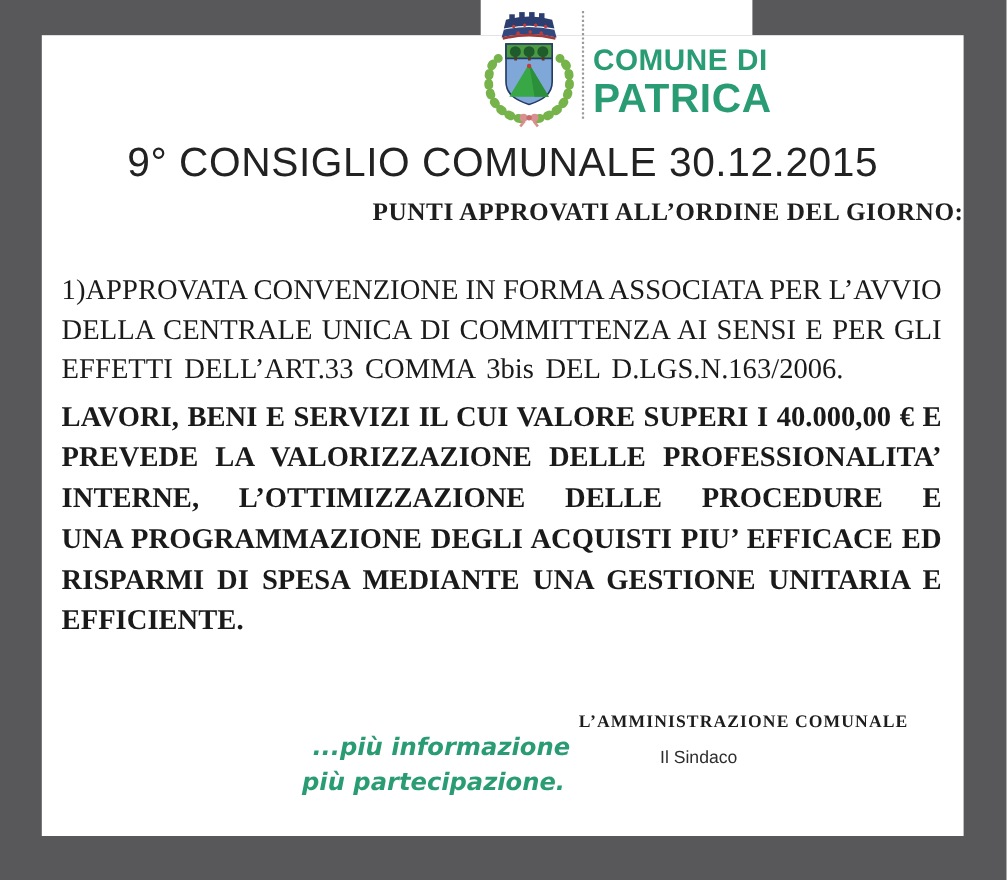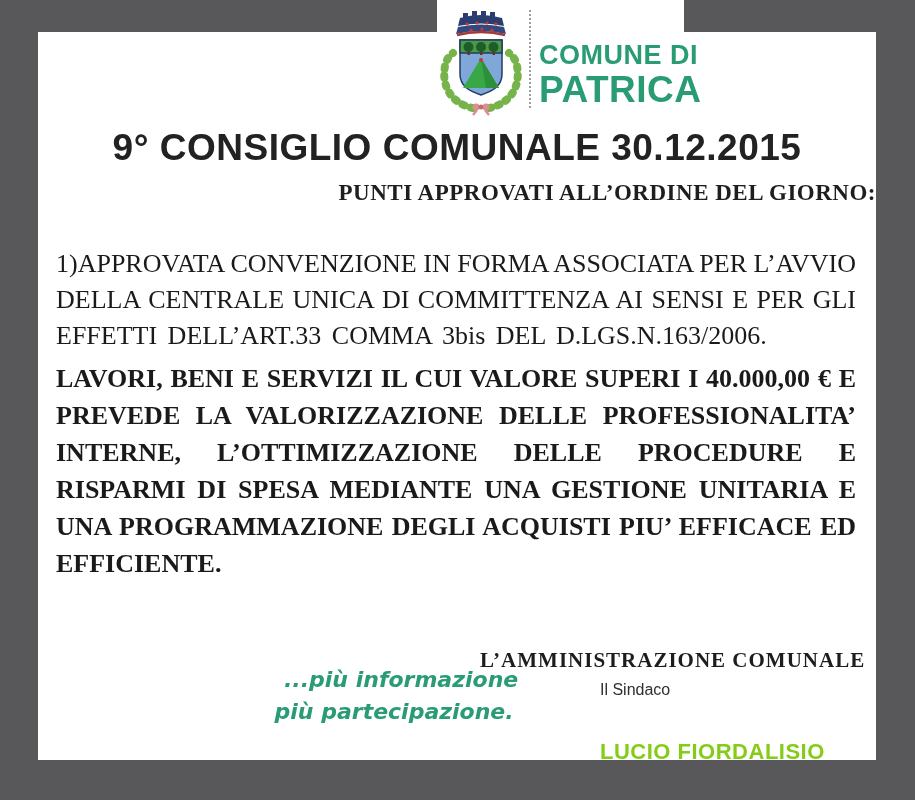--- a/index.html
+++ b/index.html
@@ -14,21 +14,21 @@
 
   
   .crest{position:absolute;left:437px;top:3px;width:88px;height:114px;}
   .logo-divider{position:absolute;left:529px;top:10px;height:98px;width:0;border-left:2px dotted #9b9b9b;}
   .logo-text{position:absolute;left:539px;top:42px;width:160px;line-height:1;}
   .logo-line1{font-size:27px;font-weight:bold;color:#2a9c74;letter-spacing:.5px;white-space:nowrap;}
   .logo-line2{font-size:37px;font-weight:800;color:#2a9c74;letter-spacing:.5px;margin-top:2px;white-space:nowrap;}
 
   .title{
     position:absolute;left:38px;top:127px;width:838px;text-align:center;
-    font-size:37px;font-weight:bold;letter-spacing:.5px;color:#222;white-space:nowrap;
+    font-size:37px;font-weight:normal;letter-spacing:.5px;color:#222;white-space:nowrap;
   }
   .subtitle{
     position:absolute;left:38px;top:180px;width:838px;text-align:right;
     font-family:"Liberation Serif",serif;font-size:23px;font-weight:bold;color:#1e1e1e;
     letter-spacing:.5px;white-space:nowrap;
   }
 
   .para{position:absolute;left:56px;width:800px;font-family:"Liberation Serif",serif;color:#1a1a1a;}
   .para .line{
     white-space:nowrap;text-align:justify;text-align-last:justify;
@@ -40,26 +40,26 @@
   #paragraph-2 .line{line-height:37px;height:37px;}
 
   
   .slogan{
     position:absolute;left:270px;top:664px;color:#2a9c74;
     font-family:"DejaVu Sans",sans-serif;font-style:italic;font-weight:bold;
     font-size:22px;line-height:32px;white-space:nowrap;text-align:center;
   }
   .slogan .s1{padding-left:14px;}
   .admin-line{
-    position:absolute;left:480px;top:648px;width:360px;text-align:center;
-    font-family:"Liberation Serif",serif;font-weight:bold;font-size:21px;
+    position:absolute;left:496px;top:648px;width:360px;text-align:center;
+    font-family:"Liberation Serif",serif;font-weight:bold;font-size:16px;
     letter-spacing:1px;color:#1d1d1d;white-space:nowrap;
   }
   .mayor-role{position:absolute;left:600px;top:681px;font-size:16px;color:#2e2e2e;white-space:nowrap;}
-  .mayor-name{position:absolute;left:600px;top:708px;font-size:22px;font-weight:bold;color:#84cc16;letter-spacing:.5px;white-space:nowrap;margin-top:31px;}
+  .mayor-name{position:absolute;left:600px;top:708px;font-size:22px;font-weight:bold;color:#ffffff;letter-spacing:.5px;white-space:nowrap;margin-top:31px;}
 </style>
 </head>
 <body>
 
 <div class="page"></div>
 <div class="frame-notch"></div>
 
 <svg class="crest" viewBox="0 0 88 112">
 
   <g>
@@ -121,22 +121,22 @@
 <div class="para" id="paragraph-1">
   <div class="line">1)APPROVATA CONVENZIONE IN FORMA ASSOCIATA PER L’AVVIO</div>
   <div class="line">DELLA CENTRALE UNICA DI COMMITTENZA AI SENSI E PER GLI</div>
   <div class="line last">EFFETTI DELL’ART.33  COMMA  3bis DEL D.LGS.N.163/2006.</div>
 </div>
 
 <div class="para" id="paragraph-2">
   <div class="line">LAVORI, BENI E SERVIZI IL CUI VALORE SUPERI I 40.000,00 € E</div>
   <div class="line">PREVEDE LA VALORIZZAZIONE DELLE PROFESSIONALITA’</div>
   <div class="line">INTERNE, L’OTTIMIZZAZIONE DELLE PROCEDURE E</div>
+  <div class="line">UNA PROGRAMMAZIONE DEGLI ACQUISTI PIU’ EFFICACE ED</div>
   <div class="line">RISPARMI DI SPESA MEDIANTE UNA GESTIONE UNITARIA E</div>
-  <div class="line">UNA PROGRAMMAZIONE DEGLI ACQUISTI PIU’ EFFICACE ED</div>
   <div class="line last">EFFICIENTE.</div>
 </div>
 
 <div class="slogan">
   <div class="s1">...più informazione</div>
   <div class="s2">più partecipazione.</div>
 </div>
 
 <div class="admin-line">L’AMMINISTRAZIONE COMUNALE</div>
 <div class="mayor-role">Il Sindaco</div>

